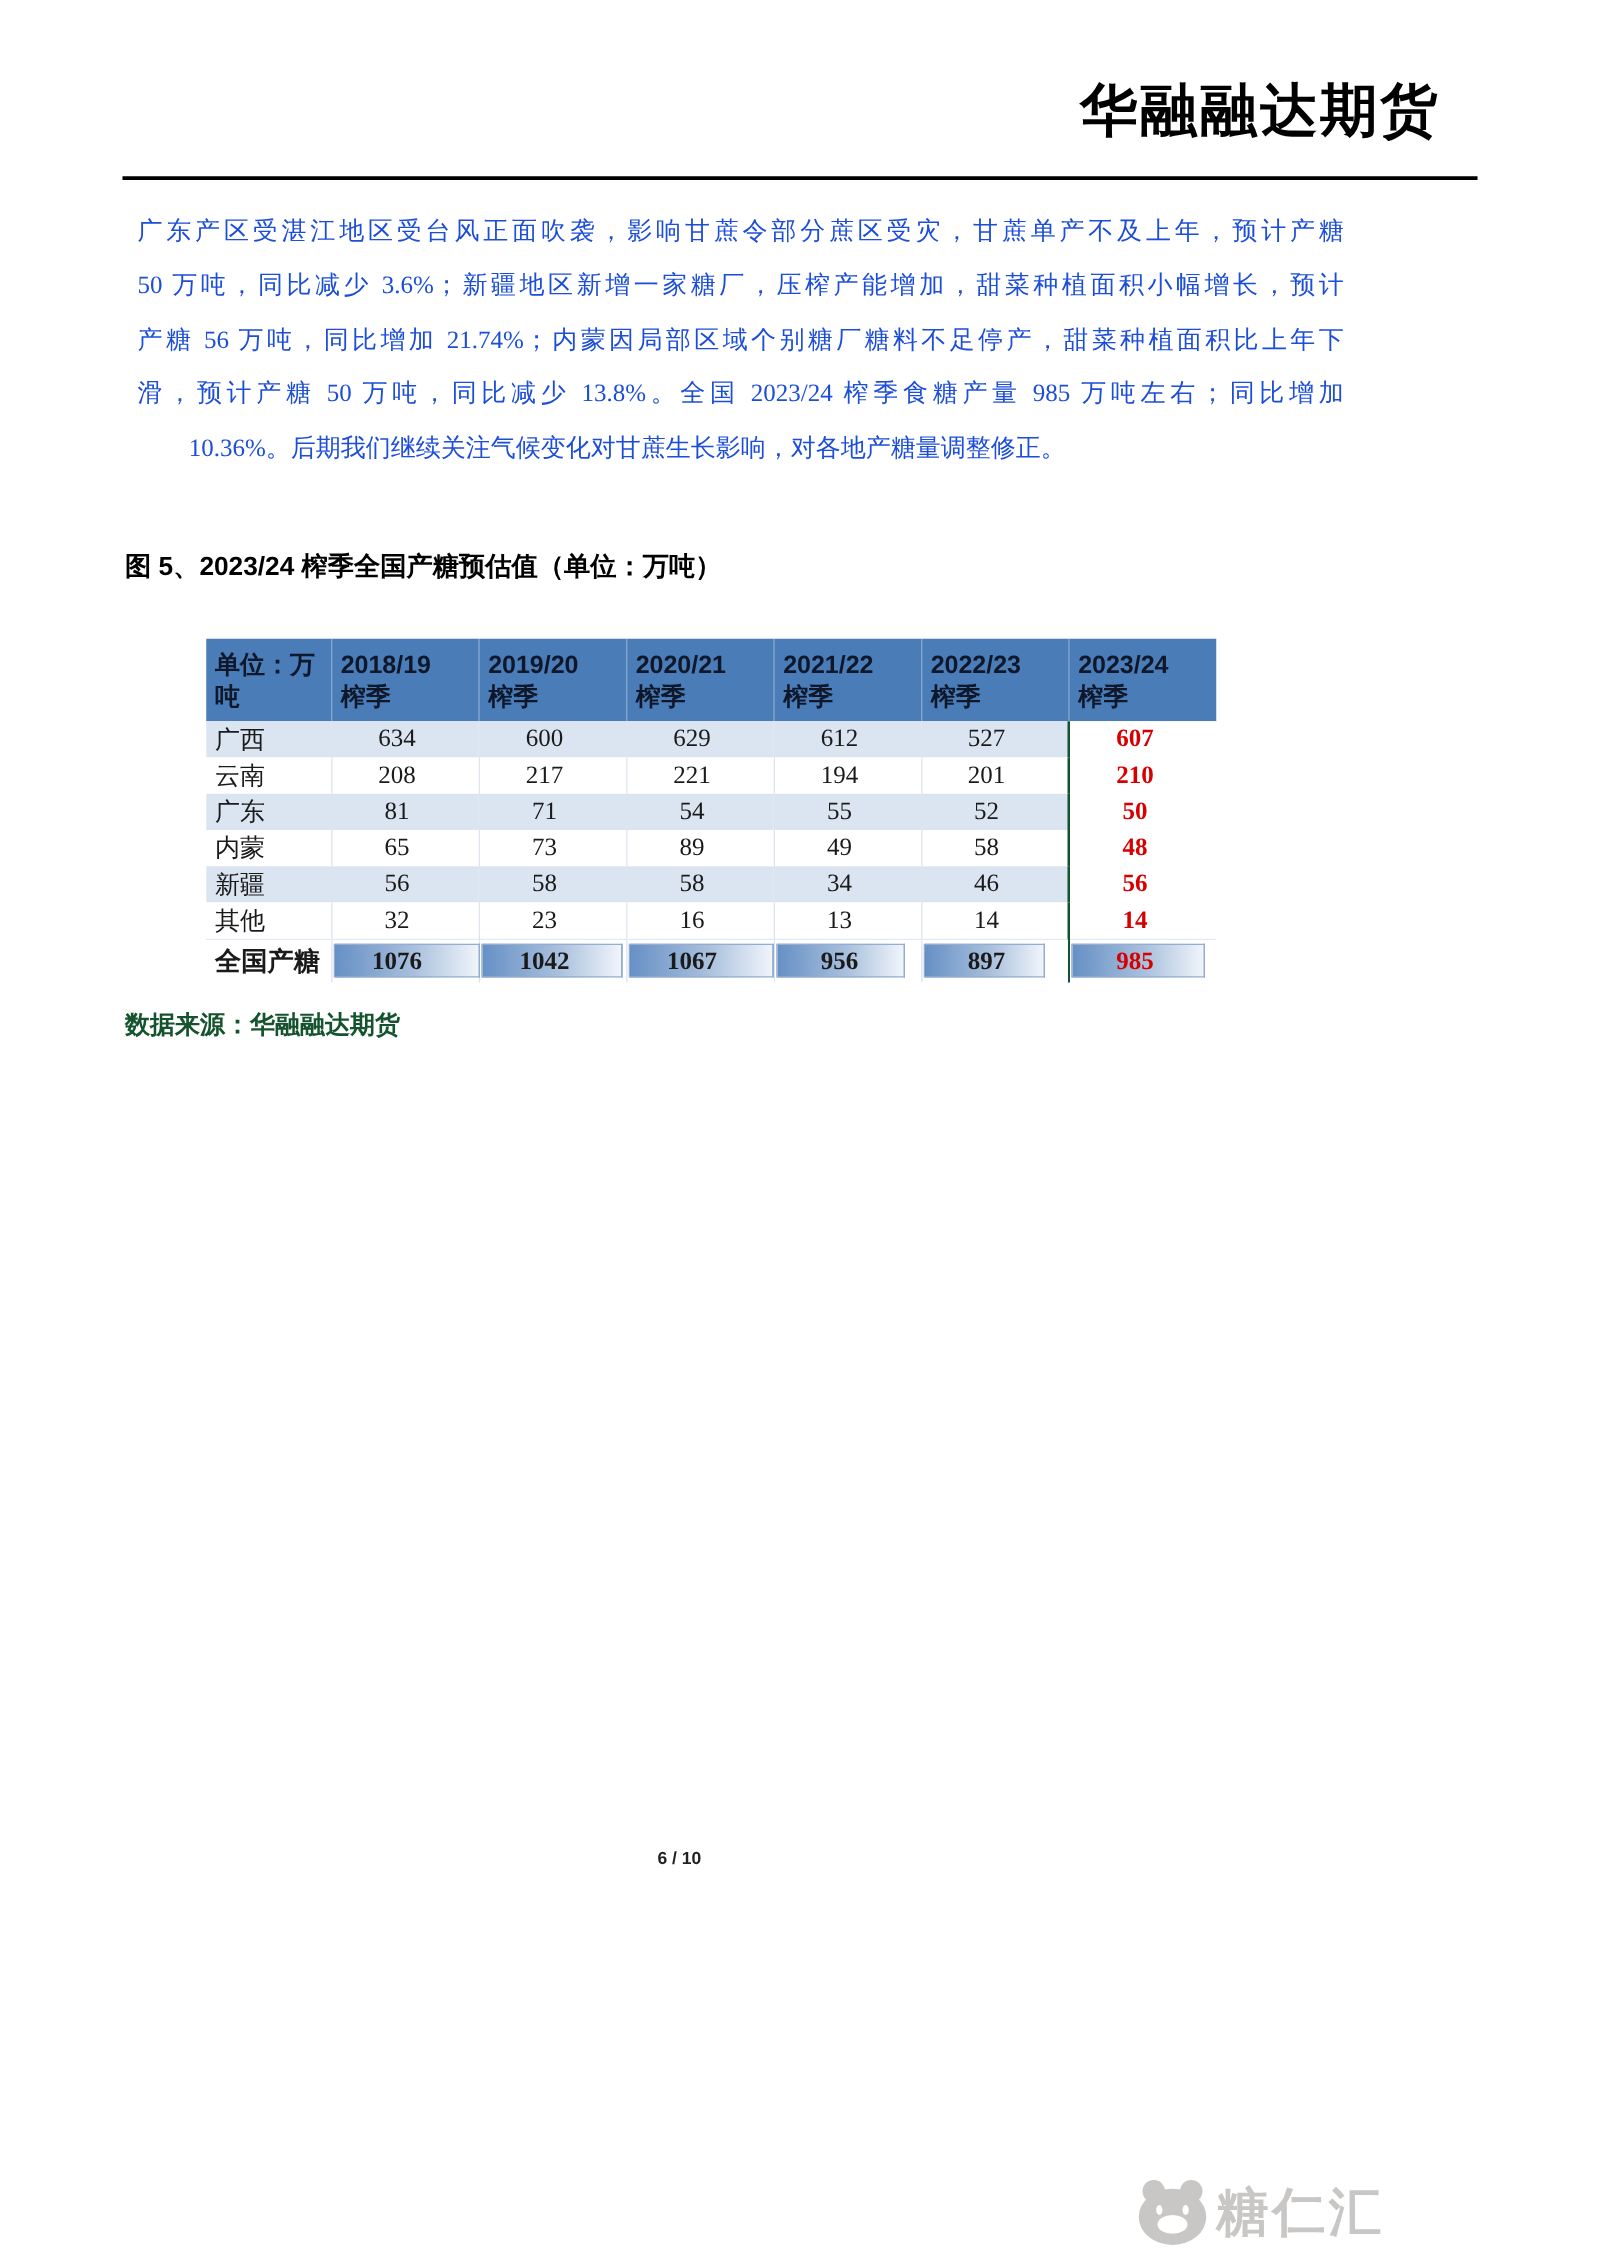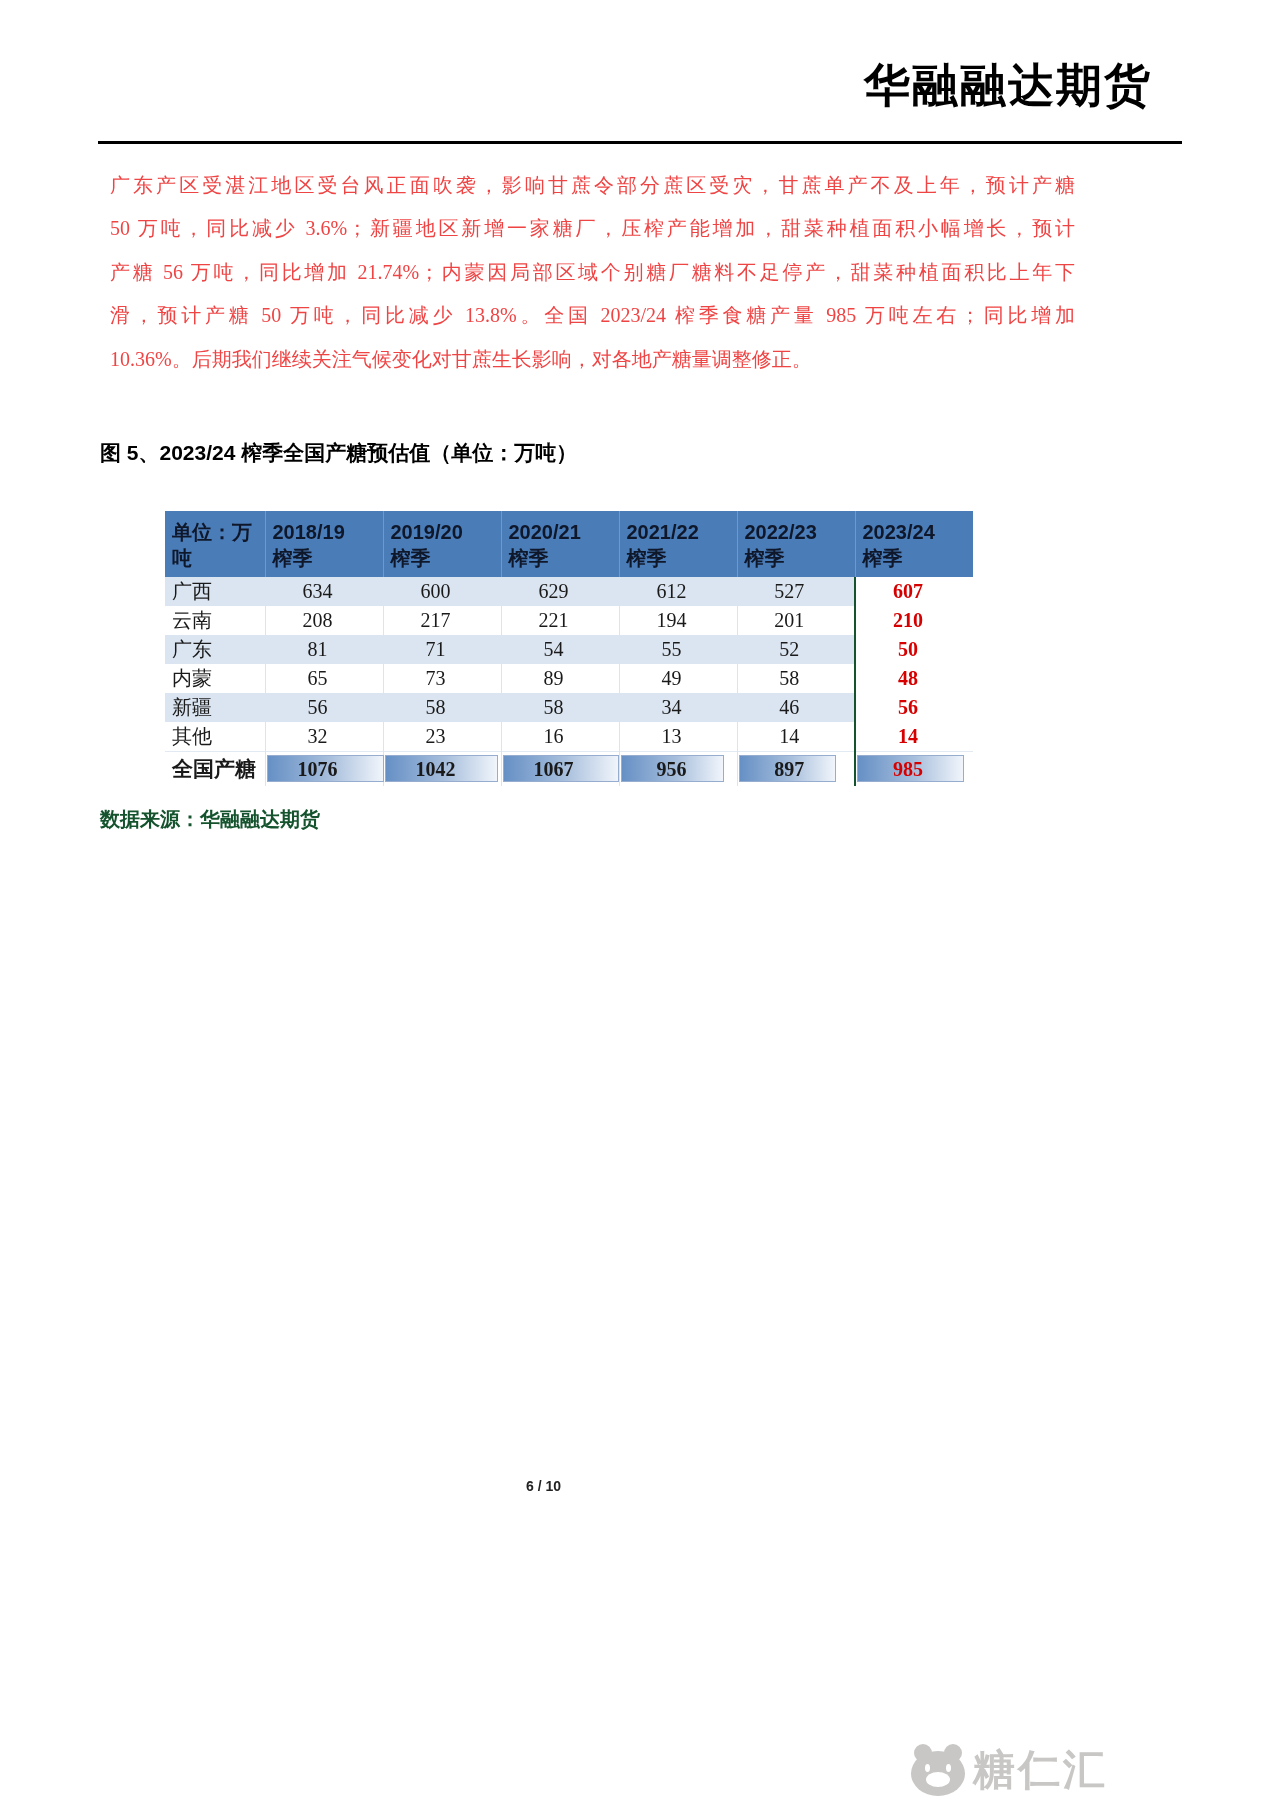--- a/index.html
+++ b/index.html
@@ -1,27 +1,27 @@
 <!DOCTYPE html>
 <html><head>
 <meta charset="utf-8">
 <style>
   html,body{margin:0;padding:0;background:#ffffff;}
   .page{position:relative;width:1280px;height:1810px;background:#fff;overflow:hidden;
         font-family:"Liberation Serif","DejaVu Serif",serif;color:#1a1a1a;}
 
   
-  .brand{margin:64px 128px 0 0;text-align:right;font-family:Liberation Mono, monospace;
+  .brand{margin:64px 128px 0 0;text-align:right;font-family:Liberation Serif, serif;
          font-weight:bold;font-size:46px;line-height:1.1;letter-spacing:2px;color:#000;padding-left:23px;}
   .rule{margin:26px 98px 0 98px;height:3px;background:#000;}
 
   
-  .para{margin:20px 205px 0 110px;font-size:20px;color:#ef4444;}
+  .para{margin:20px 205px 0 110px;font-size:20px;color:#1d4ed8;}
   .pline{line-height:43.5px;text-align:justify;text-align-last:justify;}
-  .pline.last{text-align-last:left;}
+  .pline.last{text-align-last:left;margin-left:41px;}
 
   
   .caption{margin:58px 0 0 100px;font-family:"Liberation Sans","DejaVu Sans",sans-serif;
            font-weight:bold;font-size:21px;color:#000;}
   .source{margin:20px 0 0 100px;font-family:"Liberation Sans","DejaVu Sans",sans-serif;
           font-weight:bold;font-size:20px;color:#14532d;}
 
   
   .tbl-wrap{margin:44px 0 0 165px;}
   table{border-collapse:collapse;table-layout:fixed;}

